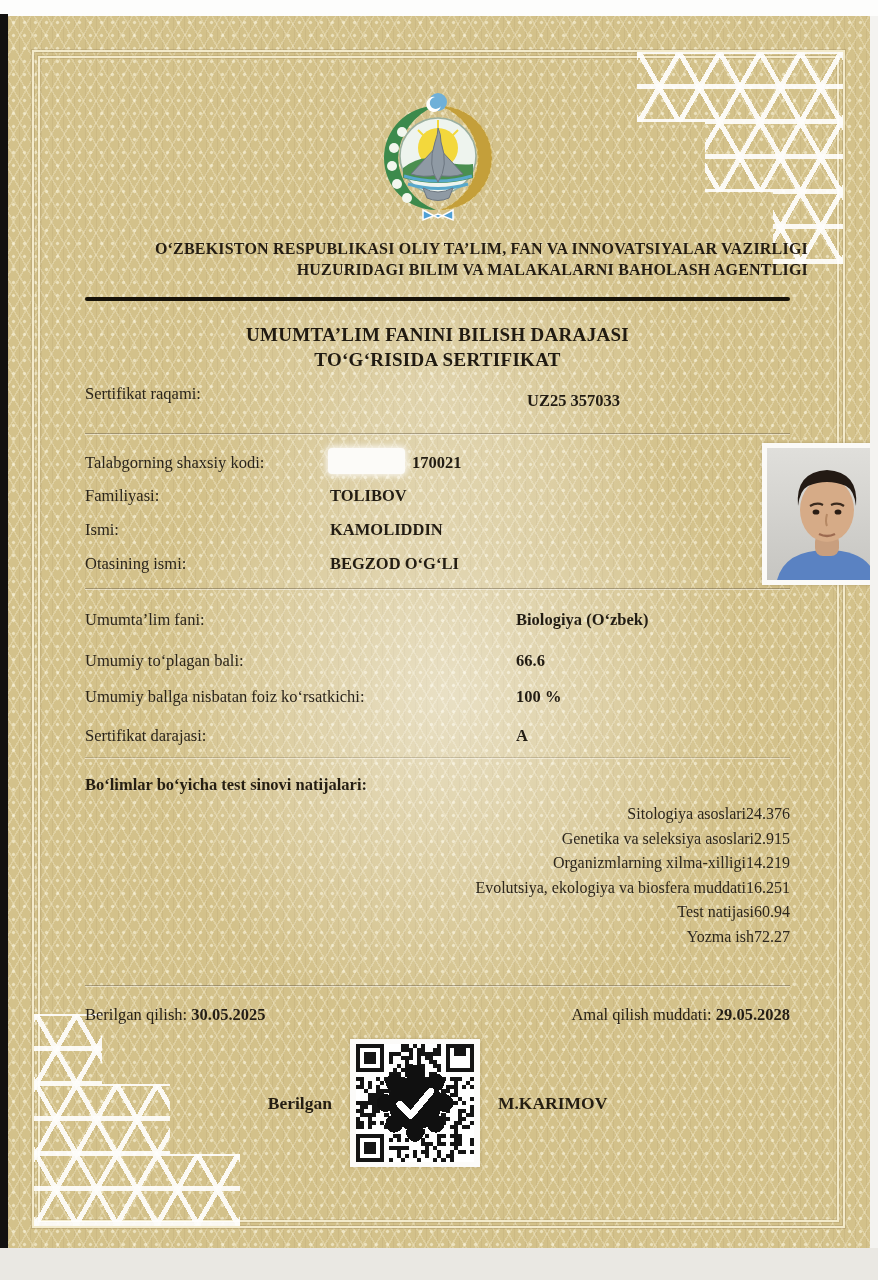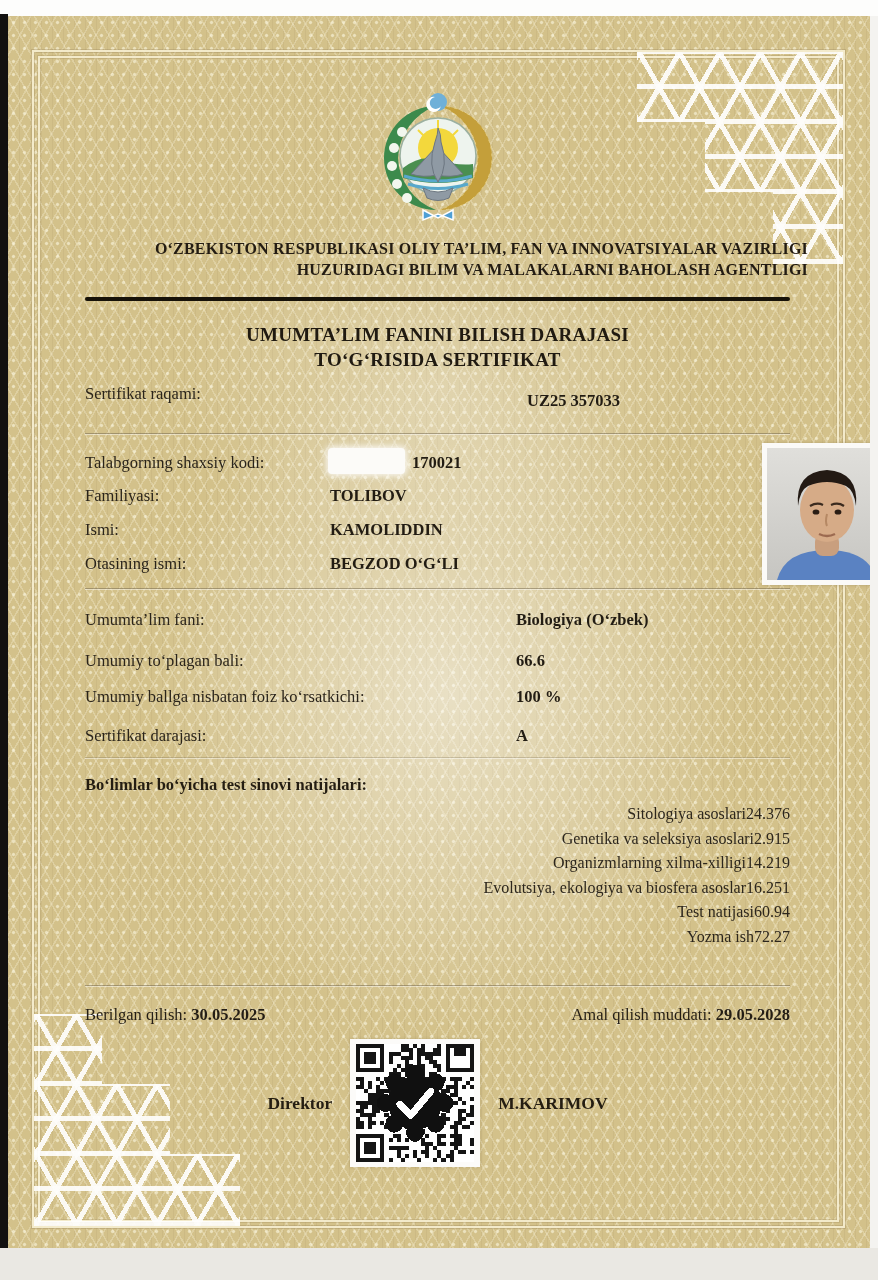--- a/index.html
+++ b/index.html
@@ -258,21 +258,21 @@
     </div>
     <div class="abs sec-row secy1">
       <span>Genetika va seleksiya asoslari</span>
       <span>2.915</span>
     </div>
     <div class="abs sec-row secy2">
       <span>Organizmlarning xilma-xilligi</span>
       <span>14.219</span>
     </div>
     <div class="abs sec-row secy3">
-      <span>Evolutsiya, ekologiya va biosfera asoslar</span>
+      <span>Evolutsiya, ekologiya va biosfera muddati</span>
       <span>16.251</span>
     </div>
     <div class="abs sec-row secy4">
       <span>Test natijasi</span>
       <span>60.94</span>
     </div>
     <div class="abs sec-row secy5">
       <span>Yozma ish</span>
       <span>72.27</span>
     </div>
@@ -284,21 +284,21 @@
         <span>Berilgan qilish:</span>
         <b>30.05.2025</b>
       </span>
       <span>
         <span>Amal qilish muddati:</span>
         <b>29.05.2028</b>
       </span>
     </div>
 
     <div class="abs director">
-      <span class="director-label">Direktor</span>
+      <span class="director-label">Berilgan</span>
       <div class="qr-box">
         <svg width="118" height="118" viewBox="0 0 29 29" shape-rendering="crispEdges">
           <rect width="29" height="29" fill="#ffffff"></rect>
           <g id="qr-modules" fill="#141414">
               <rect x="11" y="0" width="1" height="1"></rect>
               <rect x="12" y="0" width="1" height="1"></rect>
               <rect x="14" y="0" width="1" height="1"></rect>
               <rect x="16" y="0" width="1" height="1"></rect>
               <rect x="20" y="0" width="1" height="1"></rect>
               <rect x="11" y="1" width="1" height="1"></rect>

